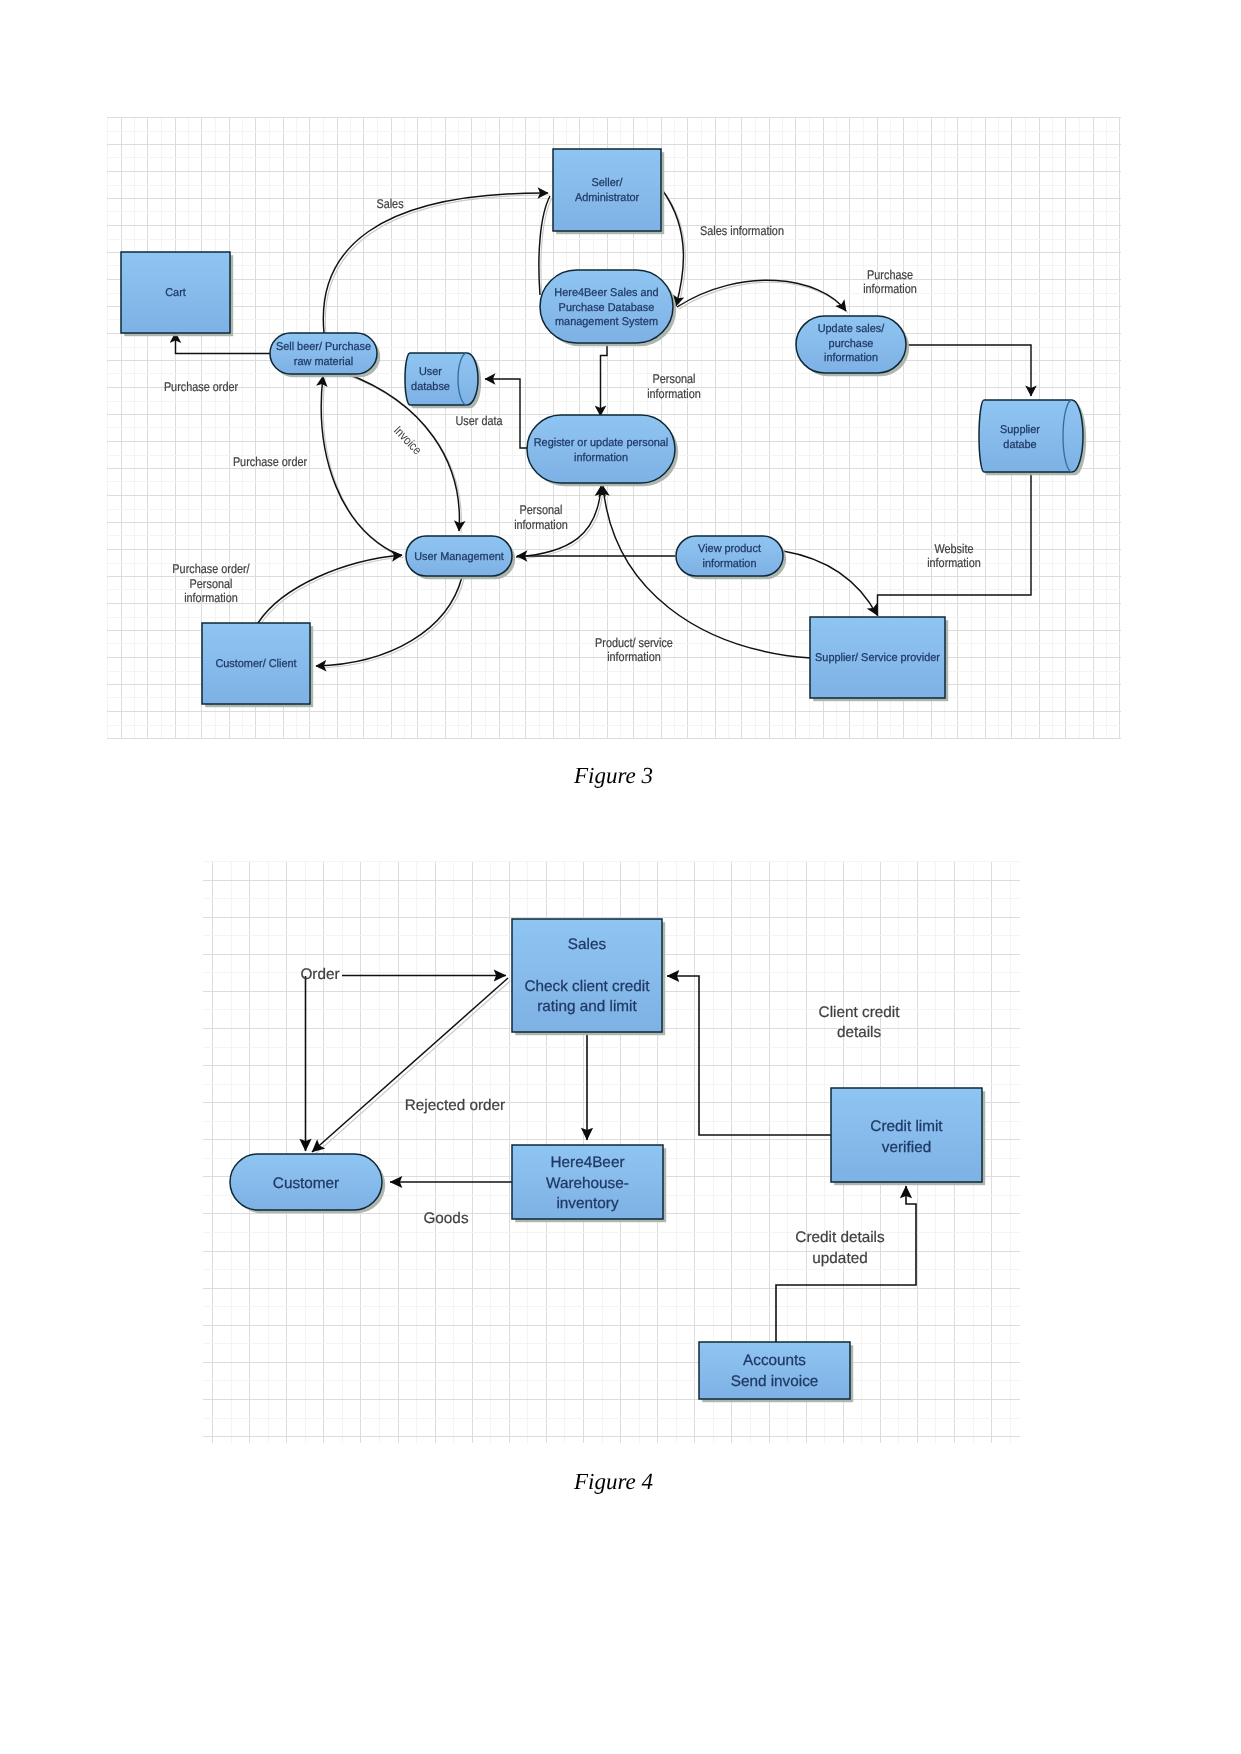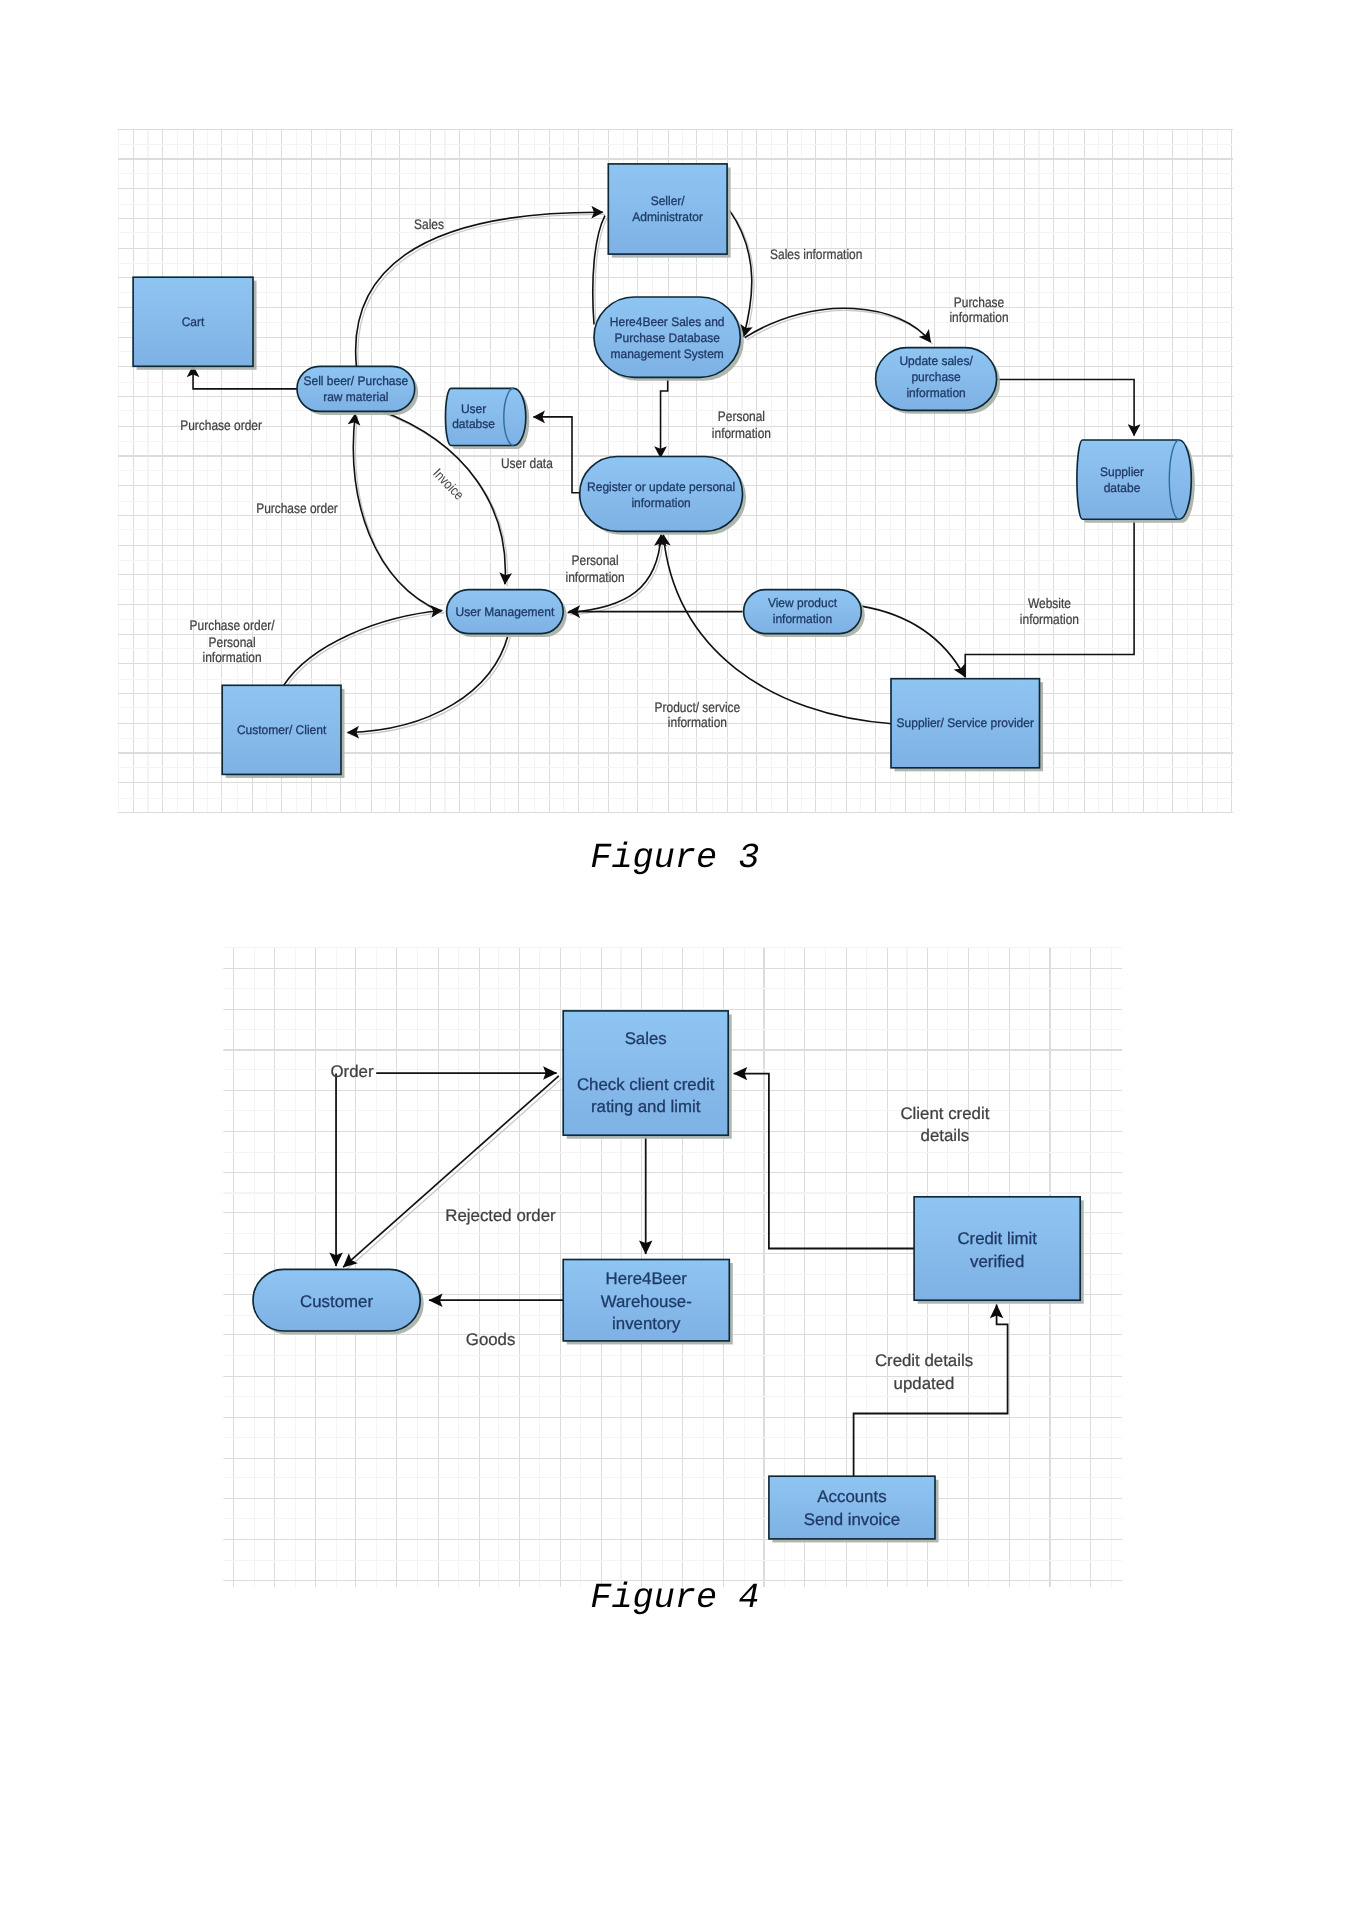--- a/index.html
+++ b/index.html
@@ -3,22 +3,22 @@
 <meta charset="utf-8">
 <title>Figure 3 and Figure 4</title>
 <style>
   html,body{margin:0;padding:0;background:#ffffff;}
   body{width:1241px;height:1754px;position:relative;overflow:hidden;
        font-family:"Liberation Sans",sans-serif;-webkit-font-smoothing:antialiased;text-rendering:geometricPrecision;}
   .page{position:absolute;left:0;top:0;width:1241px;height:1754px;background:#fff;}
   svg{display:block;}
   svg text{paint-order:stroke;}
   .figwrap{position:absolute;}
-  .cap{position:absolute;font-family:Liberation Mono, monospace;font-style:italic;
-       font-size:32px;line-height:1;color:#000;text-align:center;}
+  .cap{position:absolute;font-family:Liberation Serif, serif;font-style:italic;
+       font-size:23px;line-height:1;color:#000;text-align:center;}
   text{font-family:"Liberation Sans",sans-serif;}
   .nodetxt{fill:#1F3864;text-anchor:middle;stroke:#1F3864;stroke-width:0.25px;paint-order:stroke fill;}
   .lbl{fill:#3F3F3F;text-anchor:middle;stroke:#3F3F3F;stroke-width:0.22px;paint-order:stroke fill;}
 </style>
 </head>
 <body>
 
 <div class="page">
 
   <div class="figwrap" style="left:107px;top:117px;">
@@ -456,15 +456,15 @@
 <text x="656.0" y="156.0" class="lbl" style="font-size:15.3px" textLength="80.78" lengthAdjust="spacingAndGlyphs">Client credit</text>
 <text x="656.0" y="176.0" class="lbl" style="font-size:15.3px" textLength="44.23" lengthAdjust="spacingAndGlyphs">details</text>
 </g>
 <g>
 <text x="637.0" y="381.0" class="lbl" style="font-size:15.3px" textLength="89.29" lengthAdjust="spacingAndGlyphs">Credit details</text>
 <text x="637.0" y="402.0" class="lbl" style="font-size:15.3px" textLength="55.31" lengthAdjust="spacingAndGlyphs">updated</text>
 </g>
 </g>
 </svg>
   </div>
-  <div class="cap" style="left:0;top:1437px;width:1227px;">Figure 4</div>
+  <div class="cap" style="left:0;top:1470px;width:1227px;">Figure 4</div>
 
 </div>
 
 </body></html>

